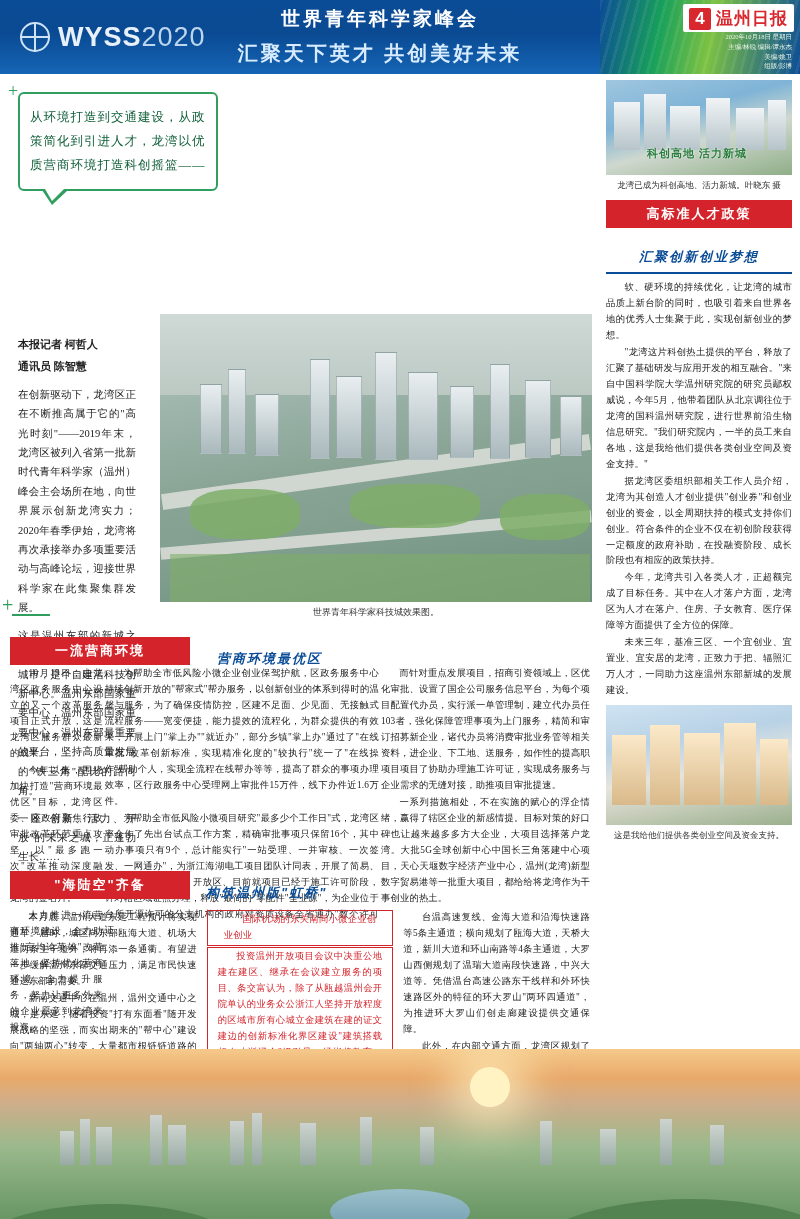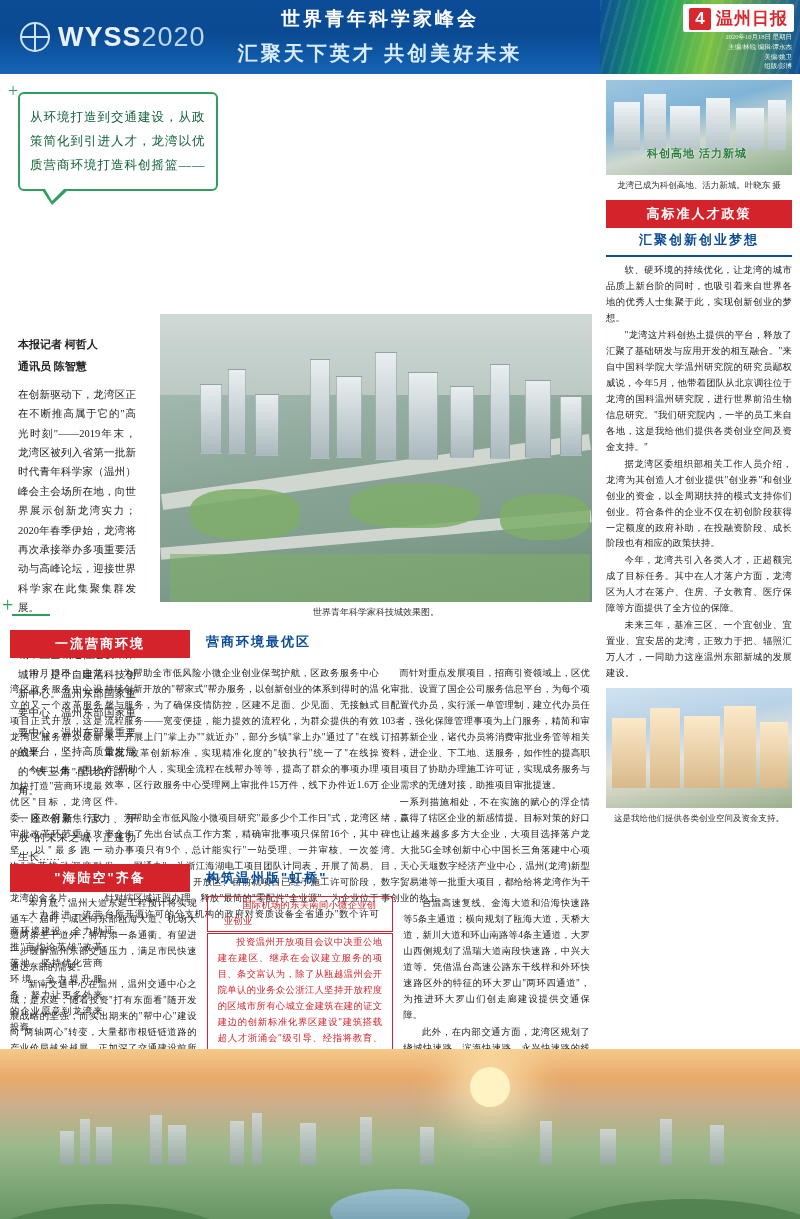--- a/index.html
+++ b/index.html
@@ -214,41 +214,42 @@
 
   
   .redbar {
     background:#d4232a; color:#fff; font-weight:bold;
     font-size: 13px; letter-spacing: 2px;
     text-align:center; padding: 5px 4px;
     font-family:"Liberation Sans",sans-serif;
   }
   .subbar {
     color:#0b4c96; font-weight:bold; font-size: 13px;
-    letter-spacing: 2px; text-align:center; padding: 3px 2px 4px;
+    letter-spacing: 2px; text-align:center; padding: 20px 2px 4px;
     font-family:"Liberation Sans",sans-serif;
+    font-style:italic;
   }
   .rule-blue { height:2px; background:#0b4c96; margin: 2px 0 6px; }
 
   
   .btext {
     font-size: 9.3px; line-height: 1.72; color:#1a1a1a;
     text-align: justify;
     letter-spacing: 0.2px;
   }
   .btext p { text-indent: 2em; margin-bottom: 1px; }
 
   
   .midsection {
     position:absolute; top: 560px; left: 0; width: 600px;
     display:flex; gap: 2px; padding: 0 10px;
   }
   .mid-head {
     position:absolute; top: 556px; left: 10px; width: 580px;
-    display:flex; gap: 14px; 
+    display:flex; gap: 25px; align-items:center;
   }
 
   .sec2 {
     position:absolute; top: 790px; left: 0; width: 600px; padding: 0 10px;
   }
 
   .cols3 { display:flex; gap: 10px; }
   .cols3 > div { flex:1; }
   .hl-text { color:#d4232a; }
 

